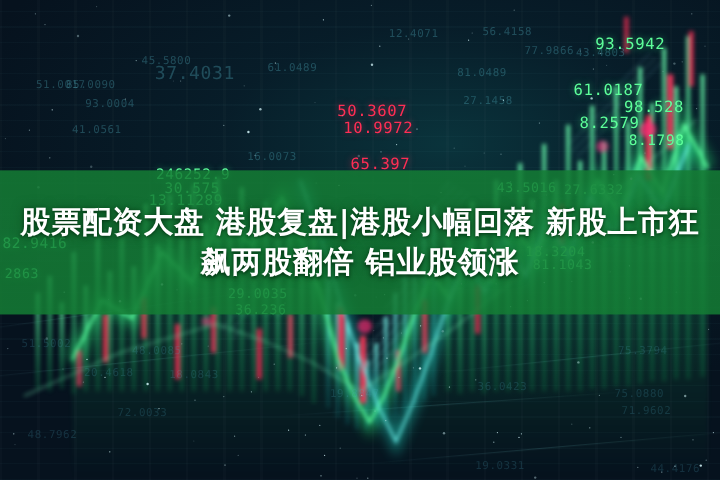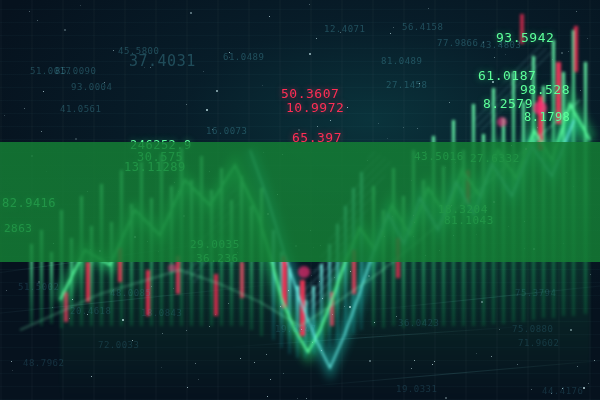--- a/index.html
+++ b/index.html
@@ -464,14 +464,18 @@
       <div class="dot" style="width: 1px; height: 1px; left: 482.726px; top: 41.6285px; opacity: 0.38;"></div>
       <div class="dot" style="width: 1px; height: 1px; left: 330.349px; top: 120.291px; opacity: 0.78;"></div>
       <div class="dot" style="width: 1px; height: 1px; left: 311.936px; top: 342.07px; opacity: 0.35;"></div>
       <div class="dot" style="width: 1px; height: 1px; left: 52.4743px; top: 306.596px; opacity: 0.3;"></div>
       <div class="dot" style="width: 1px; height: 1px; left: 262.875px; top: 152.212px; opacity: 0.49;"></div>
     </div>
 
   <div class="banner"></div>
   <div class="banner-grad"></div>
 
+  <div class="headline">
+    <div class="hl-line l1">股票配资大盘 港股复盘|港股小幅回落 新股上市狂</div>
+    <div class="hl-line l2">飙两股翻倍 铝业股领涨</div>
+  </div>
 
 </div>
 
 </body></html>

